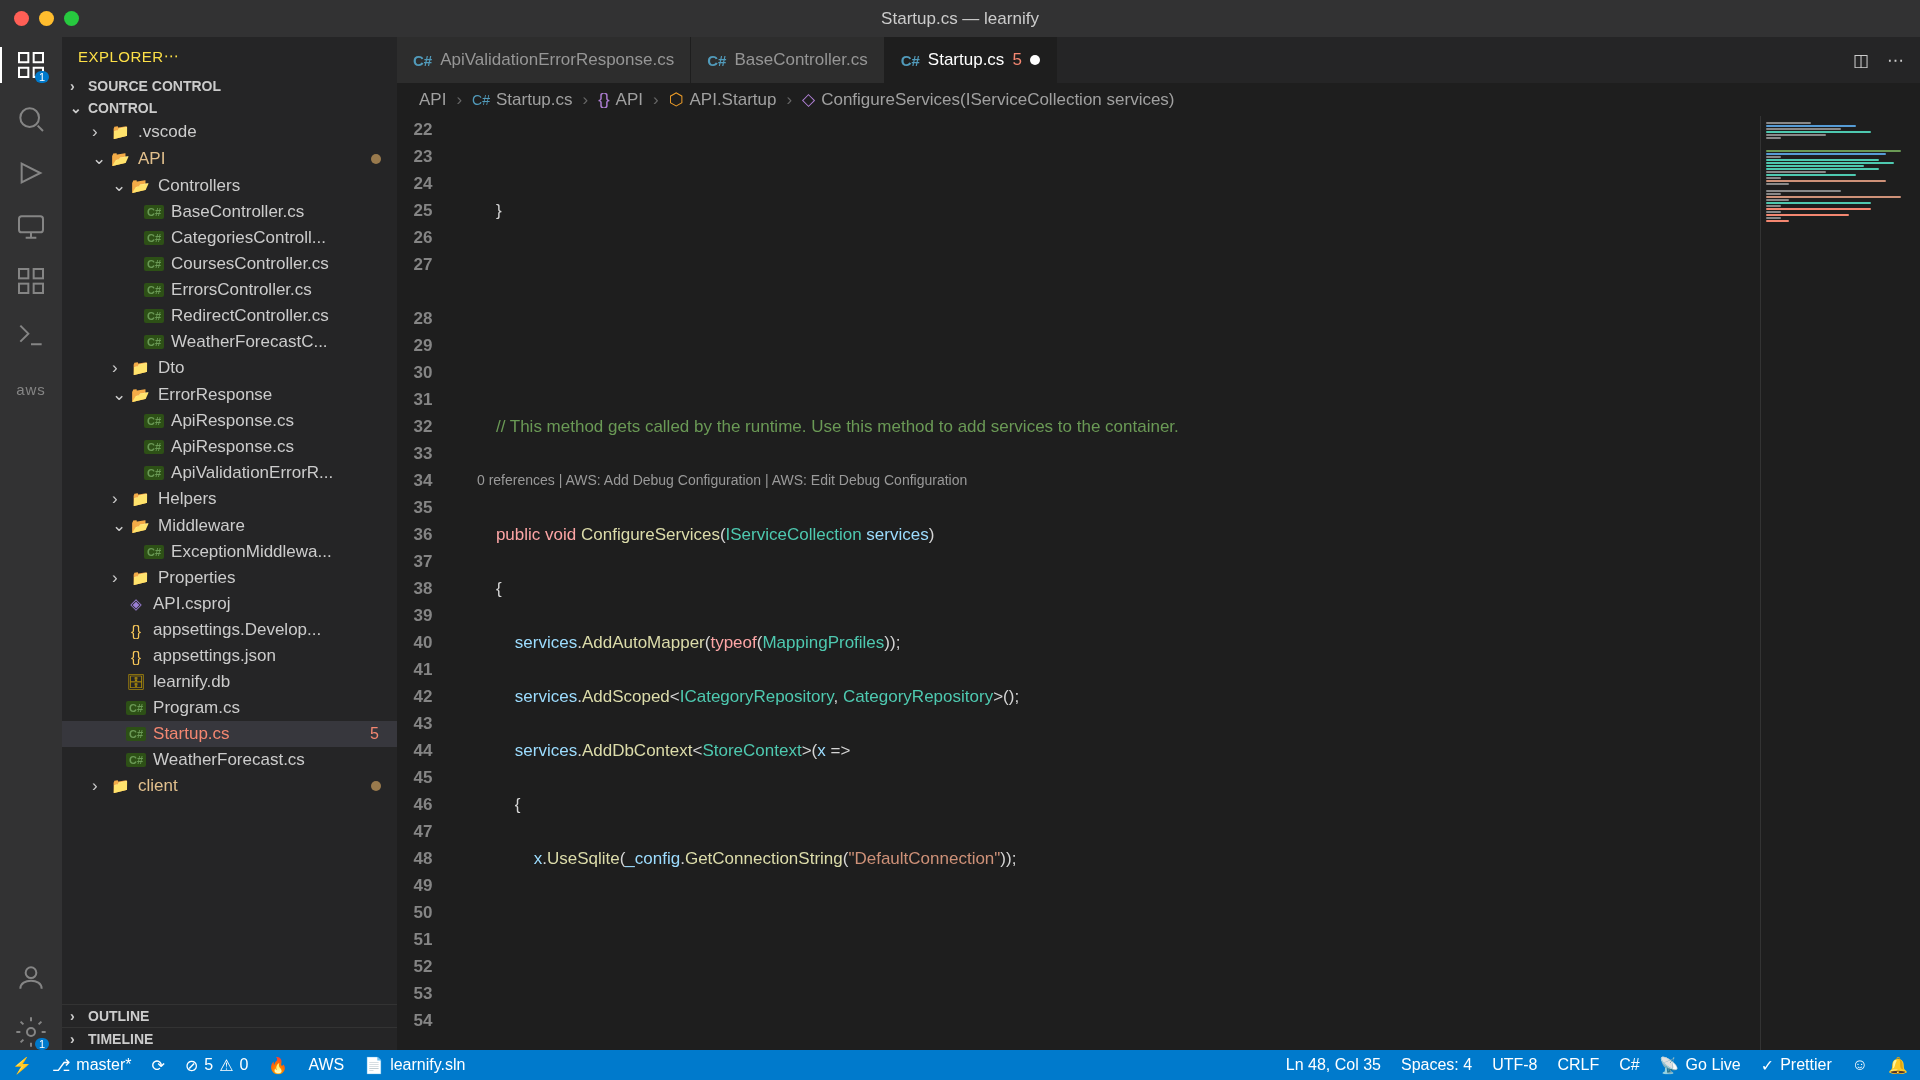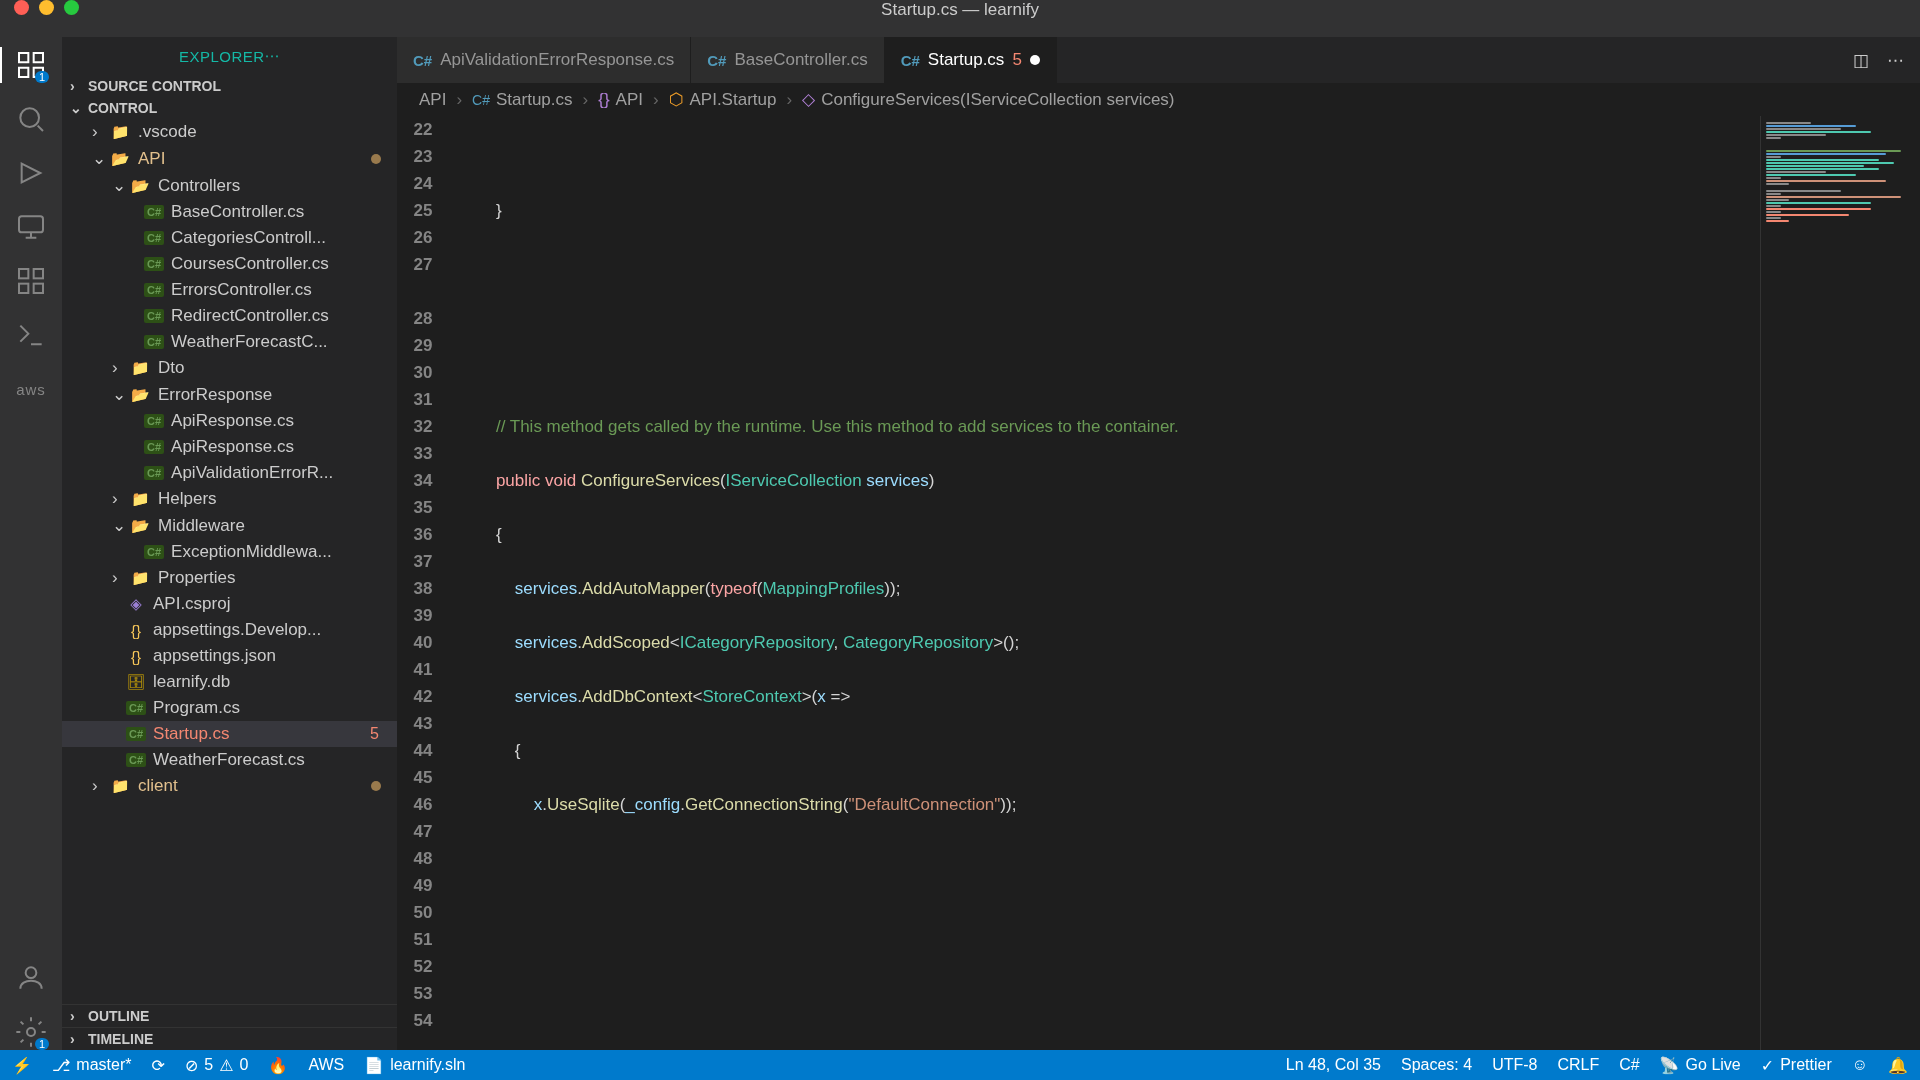--- a/index.html
+++ b/index.html
@@ -1,31 +1,31 @@
 <!DOCTYPE html>
 <html><head>
 <meta charset="utf-8">
 <style>
 * { margin: 0; padding: 0; box-sizing: border-box; font-family: -apple-system, "Segoe UI", sans-serif; }
 body { background: #1e1e1e; color: #cccccc; width: 1920px; height: 1080px; overflow: hidden; font-size: 17px; }
-.title-bar { height: 37px; background: #323233; display: flex; align-items: flex-start; position: relative; }
+.title-bar { height: 37px; background: #323233; display: flex; align-items: center; position: relative; }
 .traffic-lights { display: flex; gap: 10px; padding-left: 14px; }
 .tl { width: 15px; height: 15px; border-radius: 50%; }
 .tl-red { background: #ff5f56; } .tl-yellow { background: #ffbd2e; } .tl-green { background: #27c93f; }
 .title-text { position: absolute; left: 50%; transform: translateX(-50%); color: #cccccc; font-size: 17px; }
 .main-layout { display: flex; height: calc(100% - 37px - 30px); }
 .activity-bar { width: 62px; background: #323233; display: flex; flex-direction: column; align-items: center; padding-top: 10px; gap: 18px; }
 .activity-item { width: 36px; height: 36px; display: flex; align-items: center; justify-content: center; color: #858585; cursor: pointer; position: relative; }
 .activity-item.active { color: #ffffff; }
 .activity-item.active::before { content: ''; position: absolute; left: -13px; top: 0; bottom: 0; width: 2px; background: #fff; }
 .badge { position: absolute; bottom: 0; right: 0; background: #007acc; color: white; border-radius: 8px; font-size: 11px; padding: 0 4px; min-width: 14px; text-align: center; }
 .activity-spacer { flex: 1; }
 .aws-text { color: #858585; font-size: 15px; letter-spacing: 1px; }
 .sidebar { width: 335px; background: #252526; display: flex; flex-direction: column; }
-.explorer-header { display: flex; align-items: center; justify-content: center; padding: 10px 16px; color: #14b8a6; font-size: 15px; letter-spacing: 0.5px; }
+.explorer-header { display: flex; align-items: center; justify-content: flex-start; padding: 10px 16px; color: #fde047; font-size: 15px; letter-spacing: 0.5px; }
 .section-header { display: flex; align-items: center; gap: 6px; padding: 3px 8px; color: #cccccc; font-size: 14px; font-weight: 600; cursor: pointer; }
 .chev { width: 12px; color: #cccccc; }
 .tree { flex: 1; overflow: auto; font-size: 17px; }
 .tree-item { display: flex; align-items: center; gap: 7px; padding: 3px 8px; cursor: pointer; white-space: nowrap; }
 .tree-item.selected { background: #37373d; }
 .tree-item .icon { width: 20px; height: 20px; display: flex; align-items: center; justify-content: center; font-size: 15px; }
 .folder-icon { color: #dcb67a; }
 .folder-open { color: #dcb67a; }
 .cs-icon { color: #6a9955; background: #2d5016; border-radius: 2px; font-size: 11px; font-weight: bold; padding: 1px 3px; }
 .json-icon { color: #f9c859; }
@@ -357,20 +357,21 @@
         <div class="ln"></div>
 
       </div>
       <div class="code">
 <div class="code-line"></div>
 <div class="code-line">    }</div>
 <div class="code-line"></div>
 <div class="code-line"></div>
 <div class="code-line"></div>
 <div class="code-line">    <span class="cmt">// This method gets called by the runtime. Use this method to add services to the container.</span></div>
+<div class="codelens">0 references | AWS: Add Debug Configuration | AWS: Edit Debug Configuration</div>
 <div class="code-line">    <span class="kw">public</span> <span class="kw">void</span> <span class="fn">ConfigureServices</span>(<span class="type">IServiceCollection</span> <span class="var">services</span>)</div>
 <div class="code-line">    {</div>
 <div class="code-line">        <span class="var">services</span>.<span class="fn">AddAutoMapper</span>(<span class="kw">typeof</span>(<span class="type">MappingProfiles</span>));</div>
 <div class="code-line">        <span class="var">services</span>.<span class="fn">AddScoped</span>&lt;<span class="type">ICategoryRepository</span>, <span class="type">CategoryRepository</span>&gt;();</div>
 <div class="code-line">        <span class="var">services</span>.<span class="fn">AddDbContext</span>&lt;<span class="type">StoreContext</span>&gt;(<span class="var">x</span> =&gt;</div>
 <div class="code-line">        {</div>
 <div class="code-line">            <span class="var">x</span>.<span class="fn">UseSqlite</span>(<span class="var">_config</span>.<span class="fn">GetConnectionString</span>(<span class="str">"DefaultConnection"</span>));</div>
 
 
 

